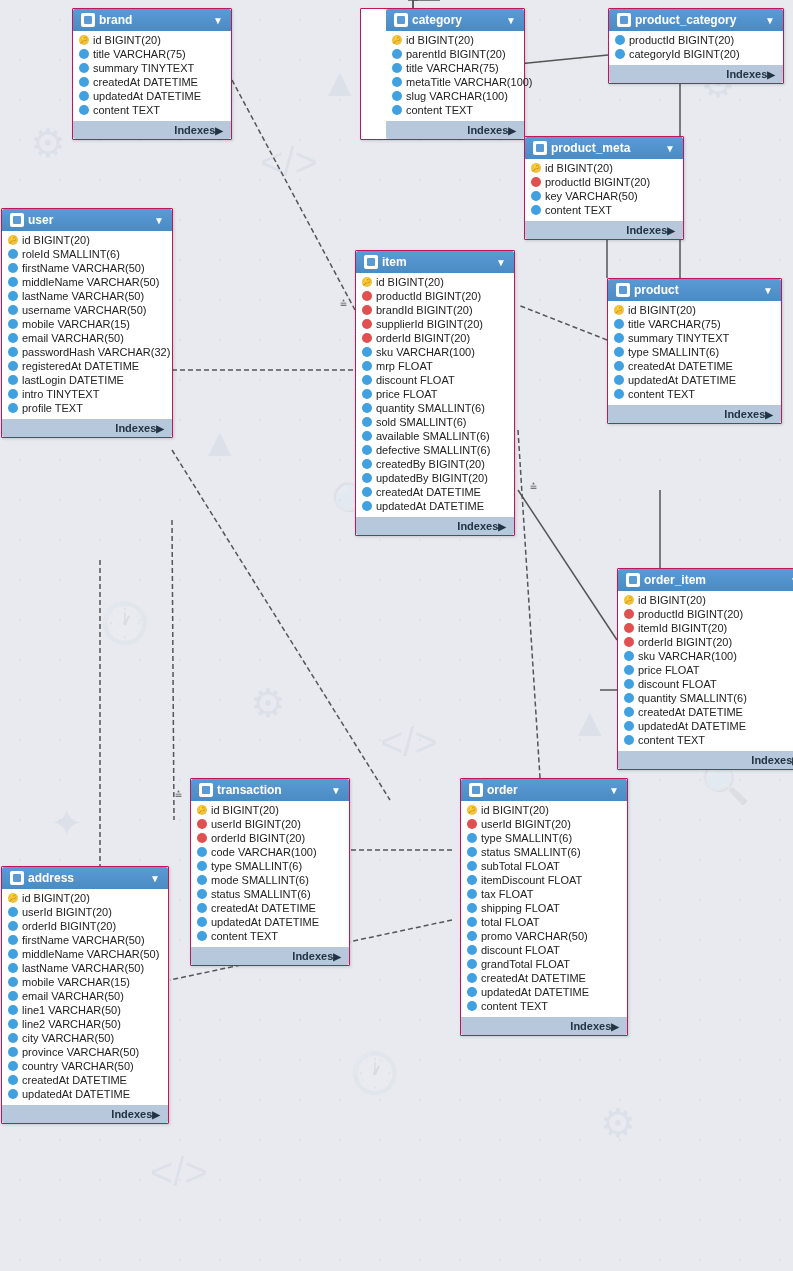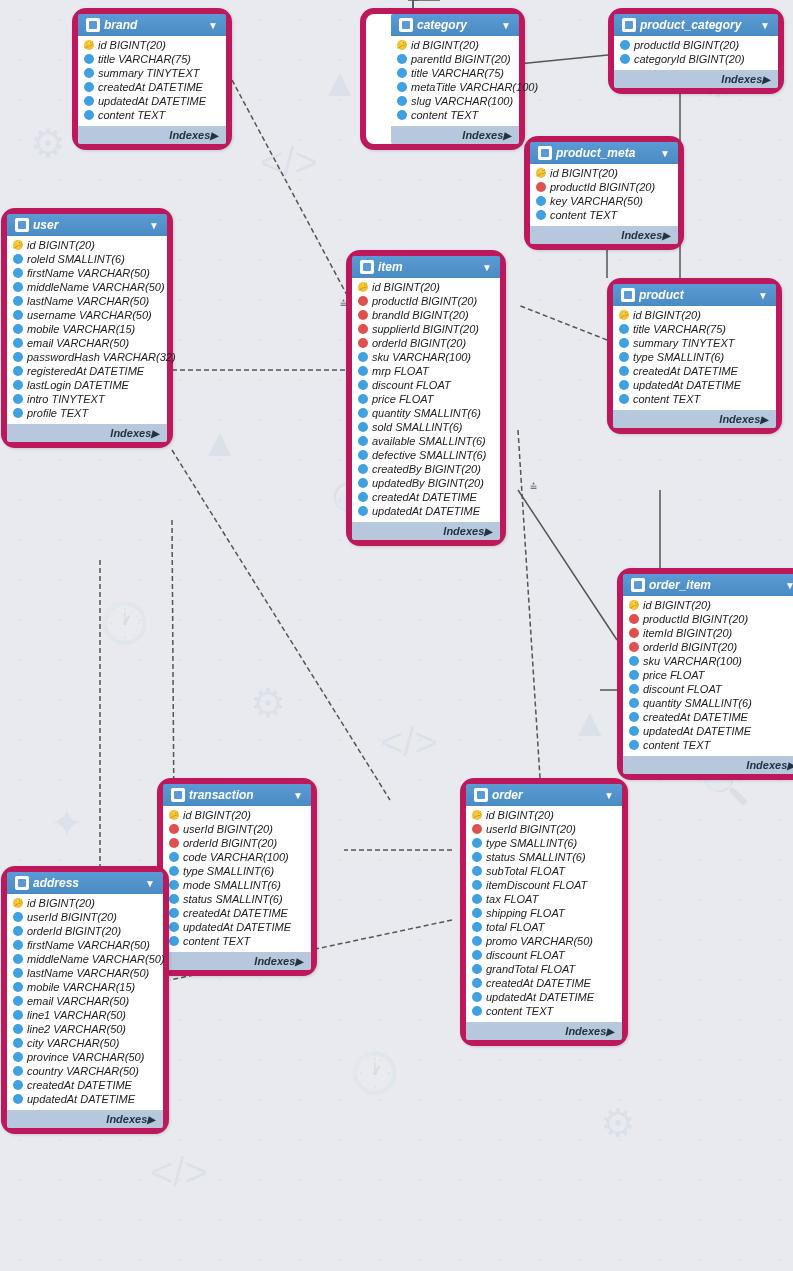--- a/index.html
+++ b/index.html
@@ -37,25 +37,24 @@
       top: 0; left: 0;
       width: 793px;
       height: 1271px;
       pointer-events: none;
     }
 
     
     .table-card {
       position: absolute;
       background: white;
-      border: 6px solid #be185d;
-      border-radius: 14px;
+      border: 1px solid #be185d;
+      border-radius: 1px;
       min-width: 160px;
       box-shadow: 1px 1px 3px rgba(0,0,0,0.15);
-      font-style: italic;
     }
 
     .table-header {
       background: linear-gradient(180deg, #5b9bd5 0%, #4a8bc4 100%);
       color: white;
       font-weight: bold;
       font-size: 12px;
       padding: 4px 8px;
       display: flex;
       align-items: center;
@@ -437,21 +436,21 @@
           <span class="field-icon regular"></span>
           <span class="field-name">profile TEXT</span>
         </div>
     </div>
     <div class="indexes-row">
       <span>Indexes</span>
       <span class="indexes-arrow">▶</span>
     </div>
   </div>
 
-  <div class="table-card" style="left:346px; top:250px; width:132px;">
+  <div class="table-card" style="left:355px; top:250px; width:132px;">
     <div class="table-header">
       <div class="header-left">
         <span class="table-icon"></span>
         <span>item</span>
       </div>
       <span class="header-arrow">▼</span>
     </div>
     <div class="table-body">
       <div class="field-row">
           <span class="field-icon key">🔑</span>
@@ -625,21 +624,21 @@
           <span class="field-icon regular"></span>
           <span class="field-name">content TEXT</span>
         </div>
     </div>
     <div class="indexes-row">
       <span>Indexes</span>
       <span class="indexes-arrow">▶</span>
     </div>
   </div>
 
-  <div class="table-card" style="left:157px; top:778px; width:139px;">
+  <div class="table-card" style="left:190px; top:778px; width:139px;">
     <div class="table-header">
       <div class="header-left">
         <span class="table-icon"></span>
         <span>transaction</span>
       </div>
       <span class="header-arrow">▼</span>
     </div>
     <div class="table-body">
       <div class="field-row">
           <span class="field-icon key">🔑</span>

